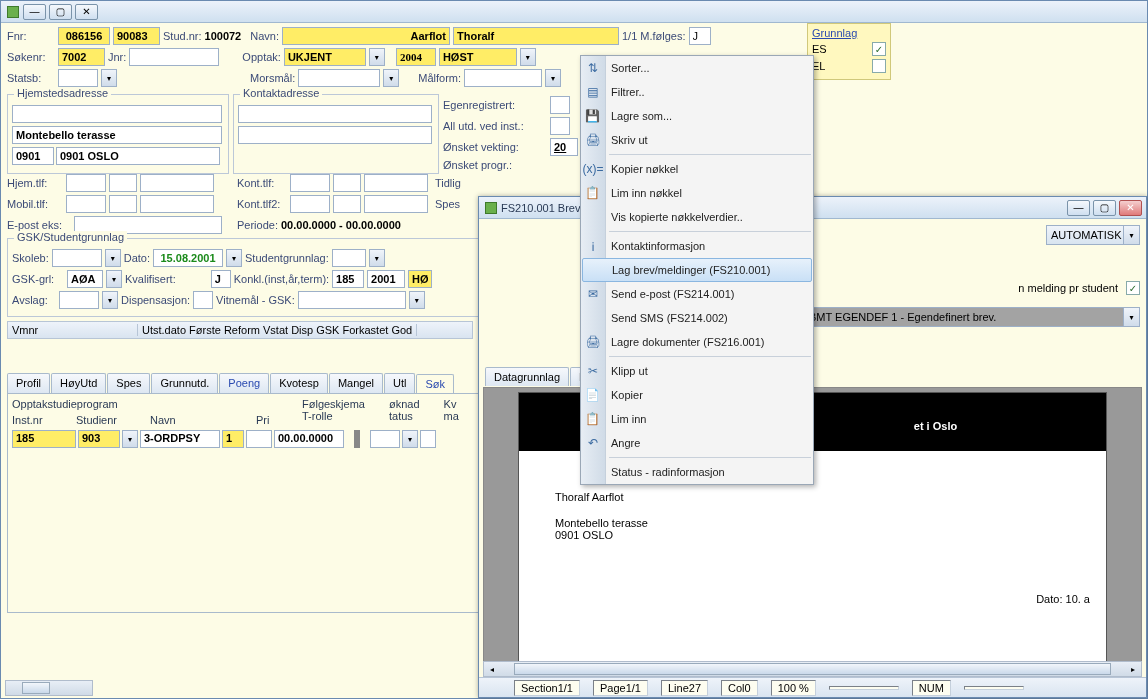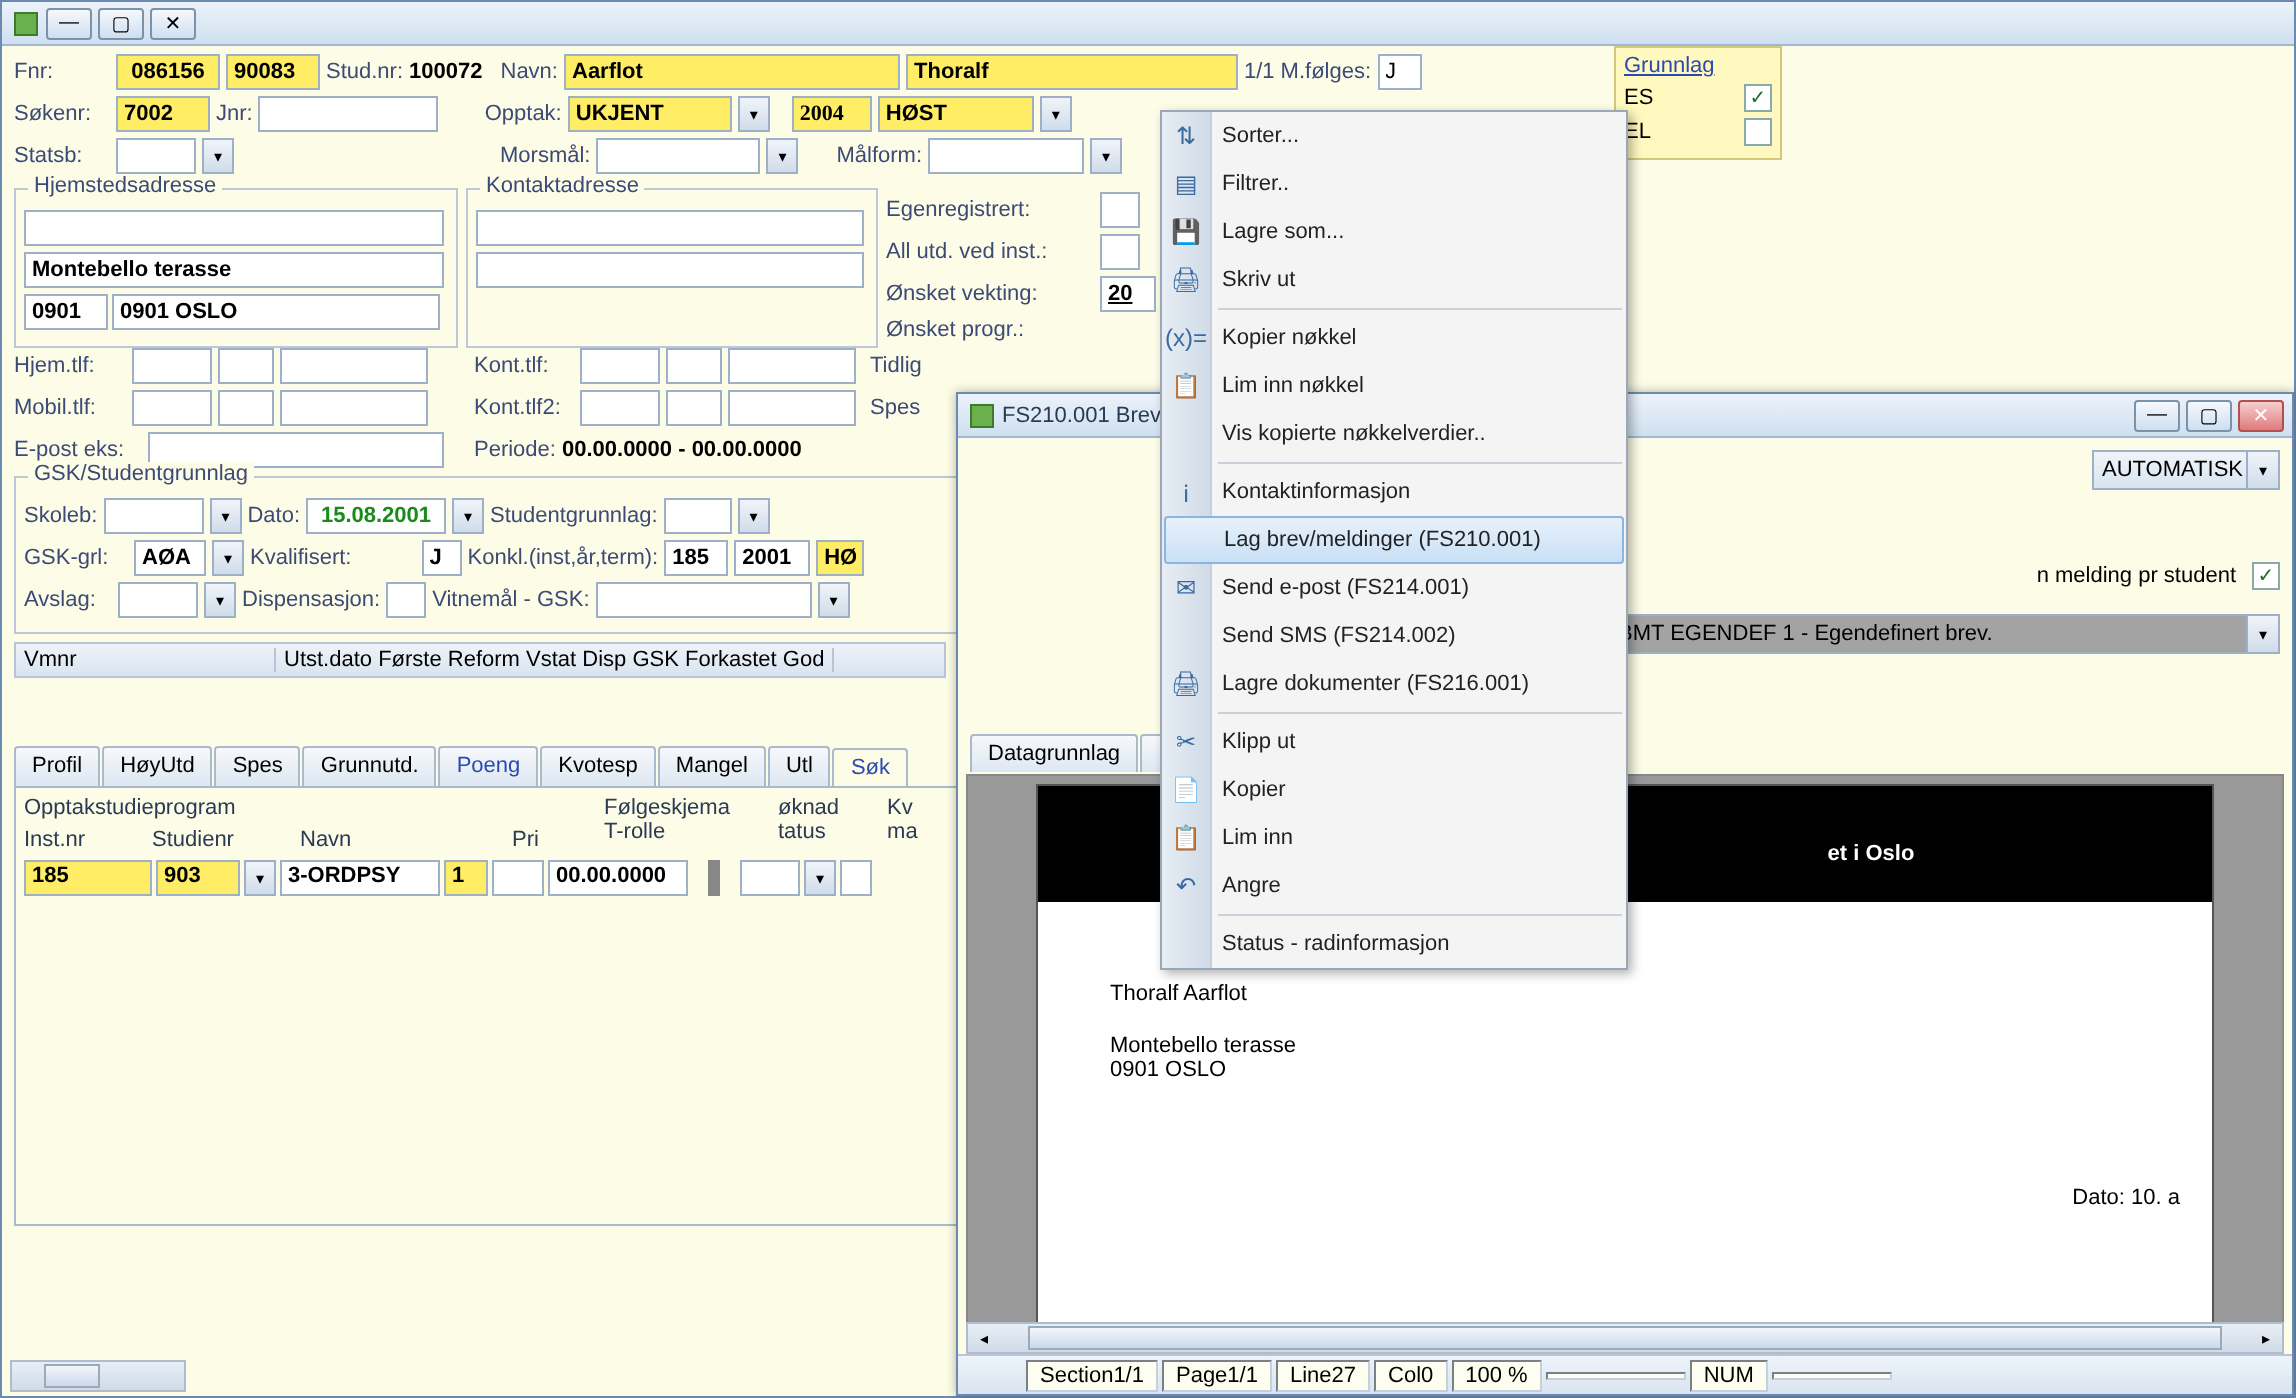--- a/index.html
+++ b/index.html
@@ -47,21 +47,21 @@
 .ctx-icon { position:absolute; left:4px; width:16px; height:16px; display:flex; align-items:center; justify-content:center; font-size:12px; color:#3a6aa0; }
 
 .brev-win { position:absolute; top:196px; left:478px; width:669px; height:502px; border:1px solid #6a8ab0; background:#fdfce6; box-shadow:0 0 5px rgba(0,0,0,.3); z-index:800; }
 .brev-opts { padding:6px; }
 .brev-sel { height:20px; border:1px solid #9db0c8; background:#a3a3a3; padding:1px 4px; display:flex; align-items:center; width:320px; }
 .brev-arrow { width:16px; height:20px; border:1px solid #9db0c8; border-left:none; background:linear-gradient(#f0f4fa,#d0dcea); display:flex; align-items:center; justify-content:center; font-size:8px; }
 .doc-area { position:absolute; top:190px; left:4px; right:4px; bottom:24px; background:#999; border:1px solid #888; }
 .doc-page { position:absolute; top:4px; left:34px; right:34px; bottom:4px; background:#fff; border:1px solid #555; overflow:hidden; }
 .doc-banner { background:#000; color:#fff; font-family:Georgia,serif; font-size:36px; font-weight:bold; text-align:center; padding:4px 0 12px; }
 .doc-content { padding:40px 16px 0 36px; font-family:'Times New Roman',serif; font-size:13px; }
-.statusbar { position:absolute; bottom:0; left:0; right:0; height:20px; background:linear-gradient(#eef3fa,#d9e4f0); border-top:1px solid #b7c5d6; display:flex; align-items:center; padding:0 18px; gap:2px; }
+.statusbar { position:absolute; bottom:0; left:0; right:0; height:20px; background:linear-gradient(#eef3fa,#d9e4f0); border-top:1px solid #b7c5d6; display:flex; align-items:center; padding:0 8px; gap:13px; }
 .statusbar span.cell { border:1px inset #c5d0dc; padding:1px 6px; background:#fdfdf0; font-size:11px; }
 .hscroll { position:absolute; bottom:23px; left:4px; right:4px; height:16px; background:linear-gradient(#e8eef6,#d0dbe7); border:1px solid #b0bccc; }
 .hscroll .thumb { position:absolute; top:1px; bottom:1px; left:30px; right:30px; background:linear-gradient(#f2f6fb,#cad9ea); border:1px solid #9ab; }
 .hscroll .arr { position:absolute; top:0; bottom:0; width:16px; display:flex; align-items:center; justify-content:center; font-size:8px; }
 .vs-size { height:14px; background:linear-gradient(#e8eef6,#d0dbe7); border:1px solid #b0bccc; }
 </style>
 </head>
 <body>
 
 <div class="winframe" style="left:0;top:0;width:1148px;height:699px;">
@@ -76,21 +76,21 @@
 
   <div class="form-area">
 
     <div class="row">
       <label class="lab" style="width:48px">Fnr:</label>
       <input class="txt yel" style="width: 52px; font-weight: bold; text-align: center;" value="086156">
       <input class="txt yel" style="width: 47px; font-weight: bold;" value="90083">
       <label class="lab">Stud.nr:</label>
       <b>100072</b>
       <label class="lab" style="margin-left:6px">Navn:</label>
-      <input class="txt yel" style="width: 168px; font-weight: bold;" value="Aarflot">
+      <input class="txt yel" style="width: 168px; font-weight: bold; text-align: right;" value="Aarflot">
       <input class="txt yel" style="width: 166px; font-weight: bold;" value="Thoralf">
       <label class="lab">1/1</label>
       <label class="lab">M.følges:</label>
       <input class="txt" style="width: 22px;" value="J">
     </div>
 
     <div class="row">
       <label class="lab" style="width:48px">Søkenr:</label>
       <input class="txt yel" style="width: 47px; font-weight: bold;" value="7002">
       <label class="lab">Jnr:</label>

